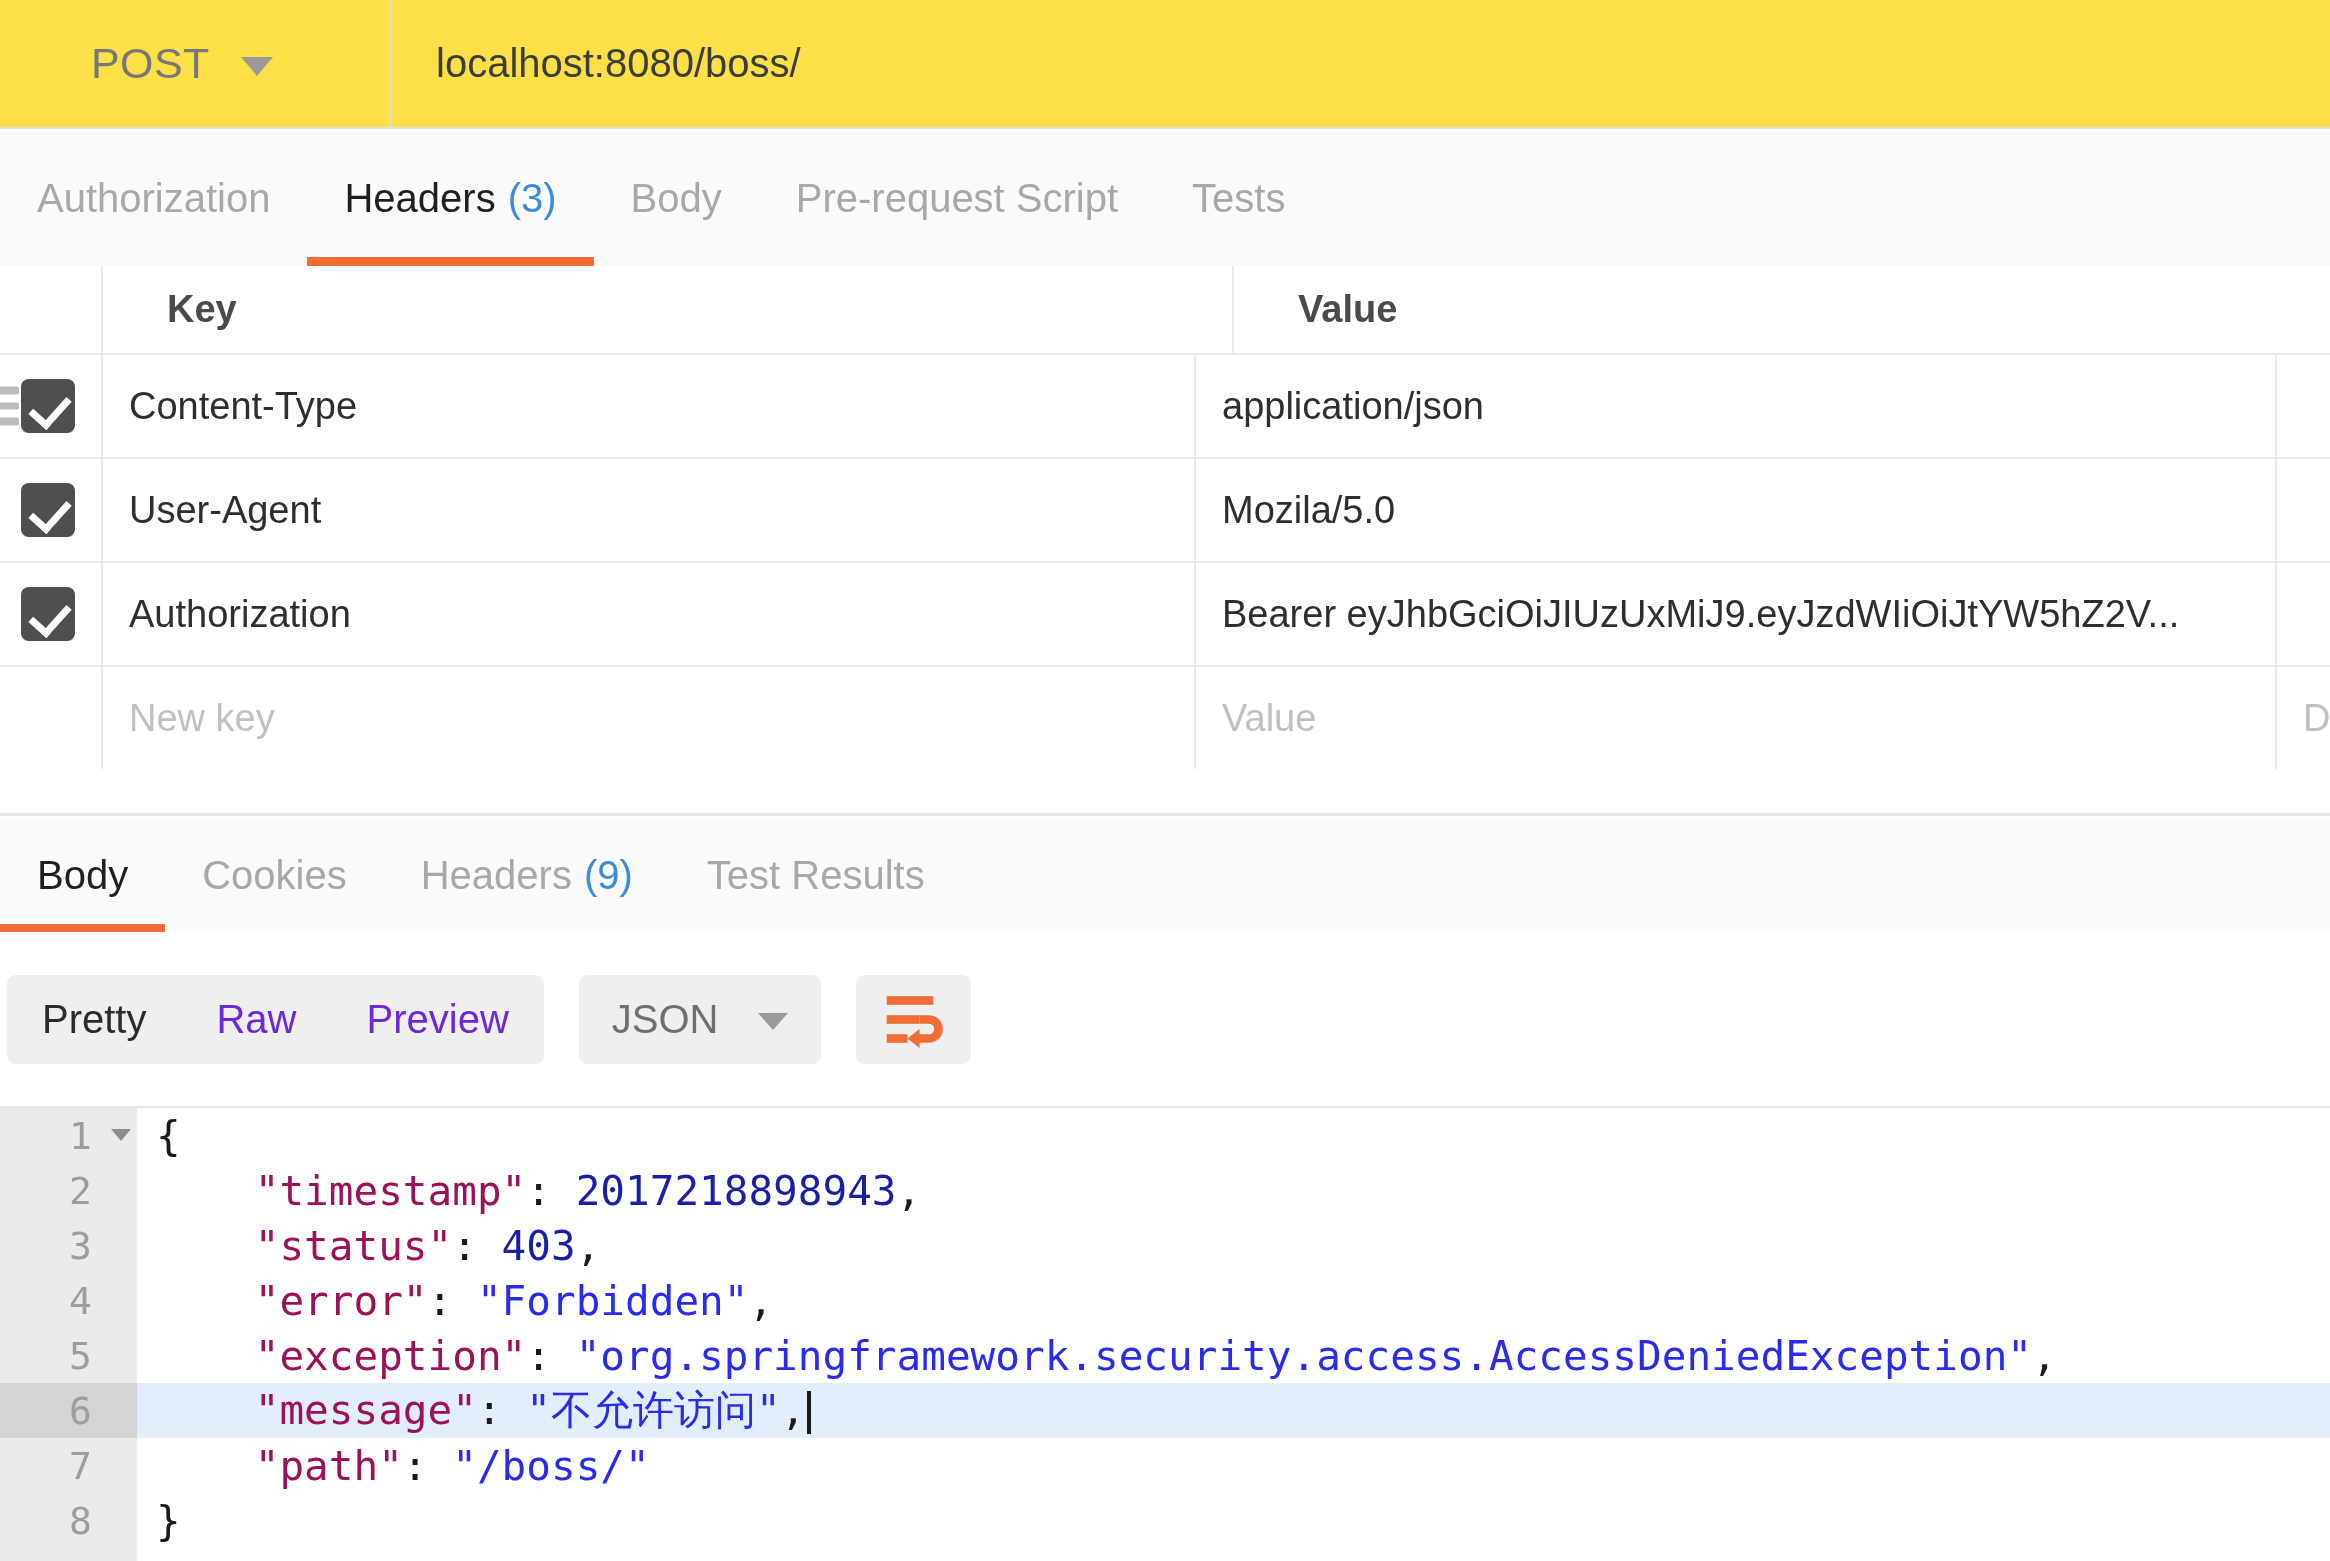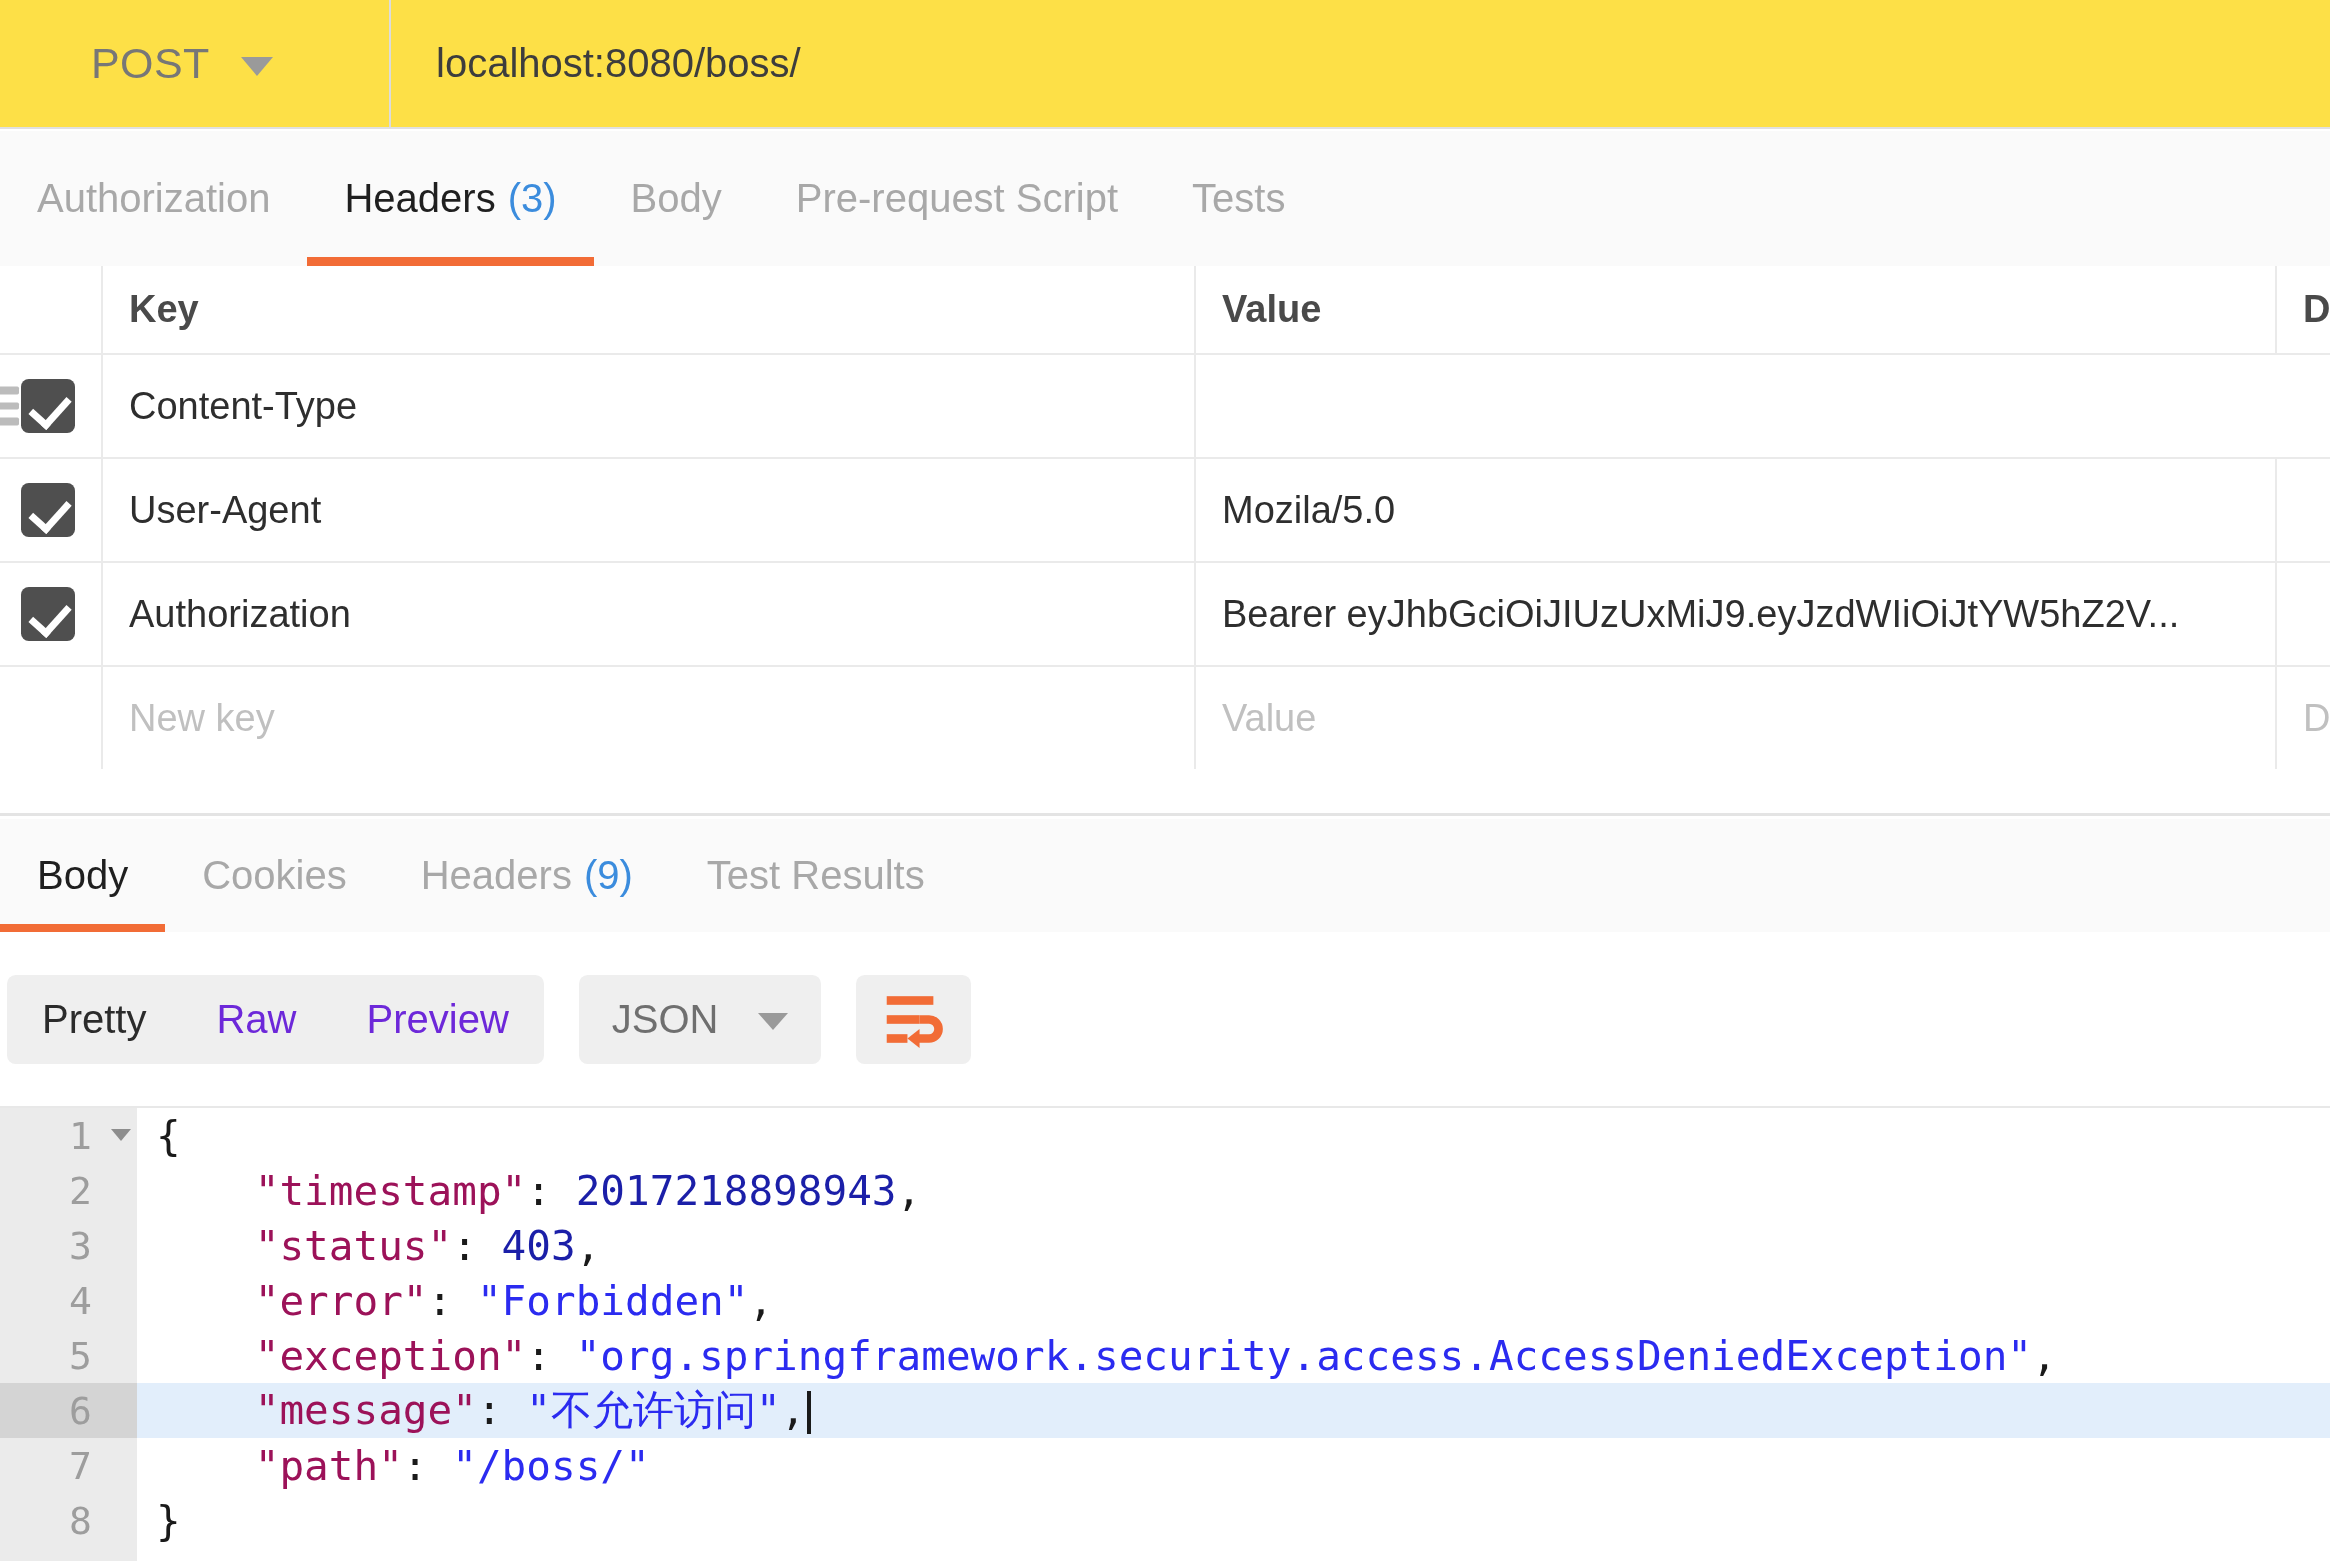--- a/index.html
+++ b/index.html
@@ -58,21 +58,21 @@
   
   .htable {
     position: absolute; left: 0; top: 266px; width: 2330px; height: 550px;
     background: #fff;
     border-bottom: 3.5px solid #e4e4e4;
   }
   .hrow {
     position: relative; display: flex; width: 100%; height: 104px;
     align-items: stretch;
   }
-  .hrow.hdr { height: 87px; }
+  .hrow.hdr { height: 87px; gap: 38px; }
   .hrow.hdr .cell { font-weight: bold; color: #4a4a4a; }
   .hrow + .hrow { border-top: 2.6px solid #eaeaea; }
   .cell {
     display: flex; align-items: center;
     font-size: 38px; color: #2e2e2e;
     padding-left: 26px; overflow: hidden; white-space: nowrap;
   }
   .cell.muted { color: #c0c0c0; }
   .c-check { width: 103px; flex: 0 0 103px; position: relative; padding-left: 0;
              border-right: 2.6px solid #eaeaea; }
@@ -223,20 +223,23 @@
         <span class="drag">
             <i></i>
             <i></i>
             <i></i>
           </span>
         <span class="cbx"></span>
       </div>
       <div class="cell c-key">
         <span>Content-Type</span>
       </div>
+      <div class="cell c-val">
+        <span>application/json</span>
+      </div>
       <div class="cell c-desc">
         <span></span>
       </div>
     </div>
 
     <div class="hrow">
       <div class="cell c-check">
         <span class="cbx"></span>
       </div>
       <div class="cell c-key">

